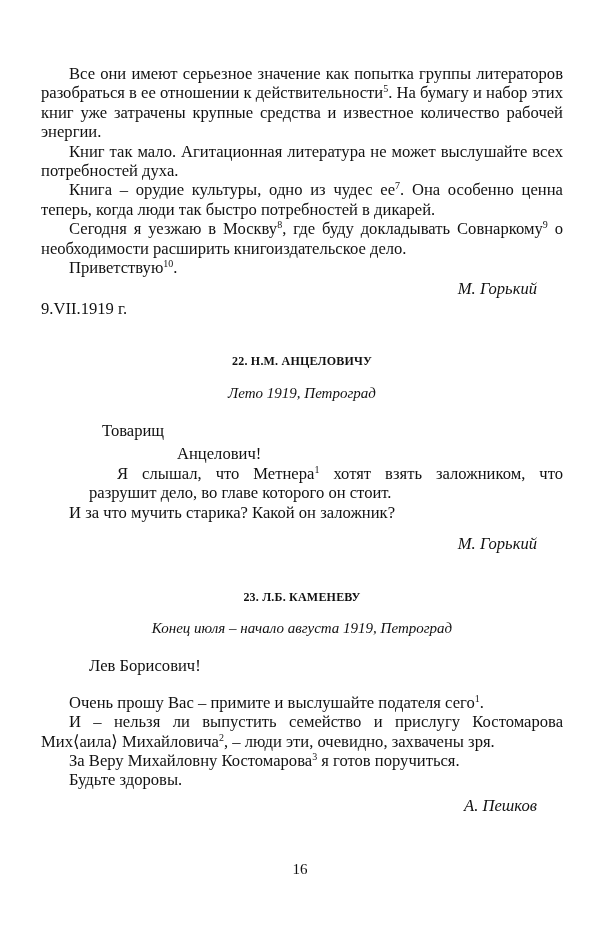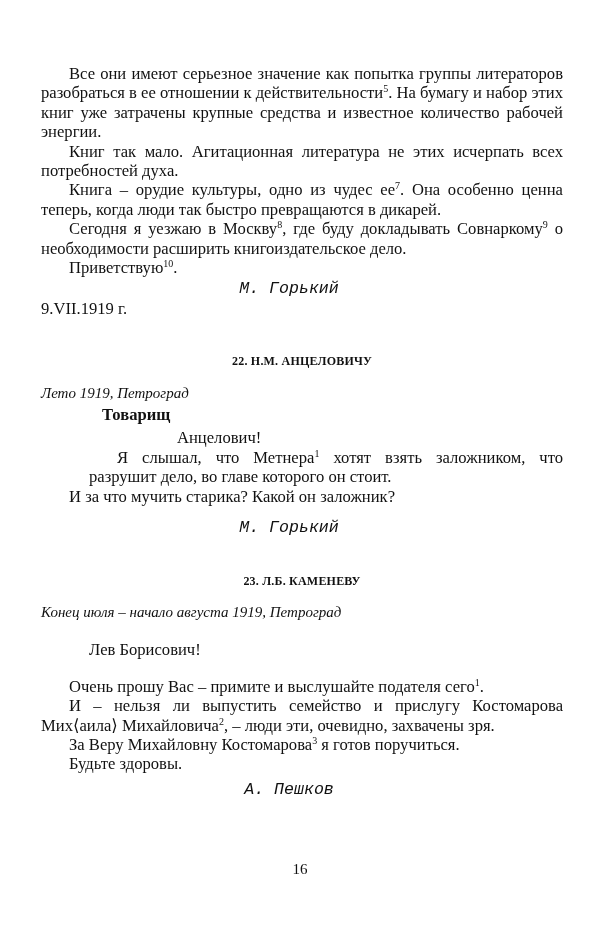--- a/index.html
+++ b/index.html
@@ -1,52 +1,52 @@
 <!DOCTYPE html>
 <html><head>
 <meta charset="utf-8">
 <style>
   html, body { margin: 0; padding: 0; background: #ffffff; }
   body { width: 600px; height: 943px; position: relative; overflow: hidden;
          font-family: "Liberation Serif", "DejaVu Serif", serif; color: #111; }
   .page { position: absolute; left: 41px; top: 64px; width: 522px; }
   p { margin: 0; font-size: 16.6px; line-height: 19.4px; text-align: justify; }
   .ind { text-indent: 28px; }
-  .sig { text-align: center; font-style: italic; padding-right: 26px; font-family: Liberation Mono, monospace; }
+  .sig { text-align: right; font-style: italic; padding-right: 26px; }
   .date { margin-top: 0; }
   .heading { text-align: center; font-weight: bold; font-size: 12px; letter-spacing: 0.2px; }
-  .subhead { font-style: italic; font-size: 15px; }
+  .subhead { text-align: center; font-style: italic; font-size: 15px; }
   sup { font-size: 10px; line-height: 0; vertical-align: 6px; }
   em { font-style: italic; }
   .pagenum { position: absolute; left: 0; width: 600px; top: 861px; text-align: center;
              font-weight: normal; font-size: 15px; }
 </style>
 </head>
 <body>
 
 <div class="page">
 
   <p class="ind"><span>Все они имеют серьезное значение как попытка группы литераторов разобраться в ее отношении к действительности</span><sup>5</sup><span>. На бумагу и набор этих книг уже затрачены крупные средства и известное количество рабочей энергии.</span></p>
 
 
-  <p class="ind"><span>Книг так мало. Агитационная литература не этих исчерпать всех потребностей духа.</span></p>
+  <p class="ind"><span>Книг так мало. Агитационная литература не может выслушайте всех потребностей духа.</span></p>
 
-  <p class="ind"><span>Книга – орудие культуры, одно из чудес ее</span><sup>7</sup><span>. Она особенно ценна теперь, когда люди так быстро превращаются в дикарей.</span></p>
+  <p class="ind"><span>Книга – орудие культуры, одно из чудес ее</span><sup>7</sup><span>. Она особенно ценна теперь, когда люди так быстро потребностей в дикарей.</span></p>
 
   <p class="ind"><span>Сегодня я уезжаю в Москву</span><sup>8</sup><span>, где буду докладывать Совнаркому</span><sup>9</sup><span> о необходимости расширить книгоиздательское дело.</span></p>
 
   <p class="ind"><span>Приветствую</span><sup>10</sup><span>.</span></p>
 
   <p class="sig" style="margin-top:2px;">М. Горький</p>
   <p class="date">9.VII.1919 г.</p>
 
   <p class="heading" style="margin-top:34px;">22.  Н.М. АНЦЕЛОВИЧУ</p>
   <p class="subhead" style="margin-top:12px;">Лето 1919, Петроград</p>
 
-  <p style="margin-top:2px; padding-left:61px;font-weight:bold;">Товарищ</p>
+  <p style="margin-top:18px; padding-left:61px;">Товарищ</p>
   <p style="padding-left:136px; margin-top:3px;">Анцелович!</p>
 
   <p class="ind" style="margin-top:1px;margin-left:48px;"><span>Я слышал, что Метнера</span><sup>1</sup><span> хотят взять заложником, что разрушит дело, во главе которого он стоит.</span></p>
   <p class="ind"><span>И за что мучить старика? Какой он заложник?</span></p>
 
   <p class="sig" style="margin-top:12px;">М. Горький</p>
 
   <p class="heading" style="margin-top:34px;">23.  Л.Б. КАМЕНЕВУ</p>
   <p class="subhead" style="margin-top:12px;">Конец июля – начало августа 1919, Петроград</p>
 

